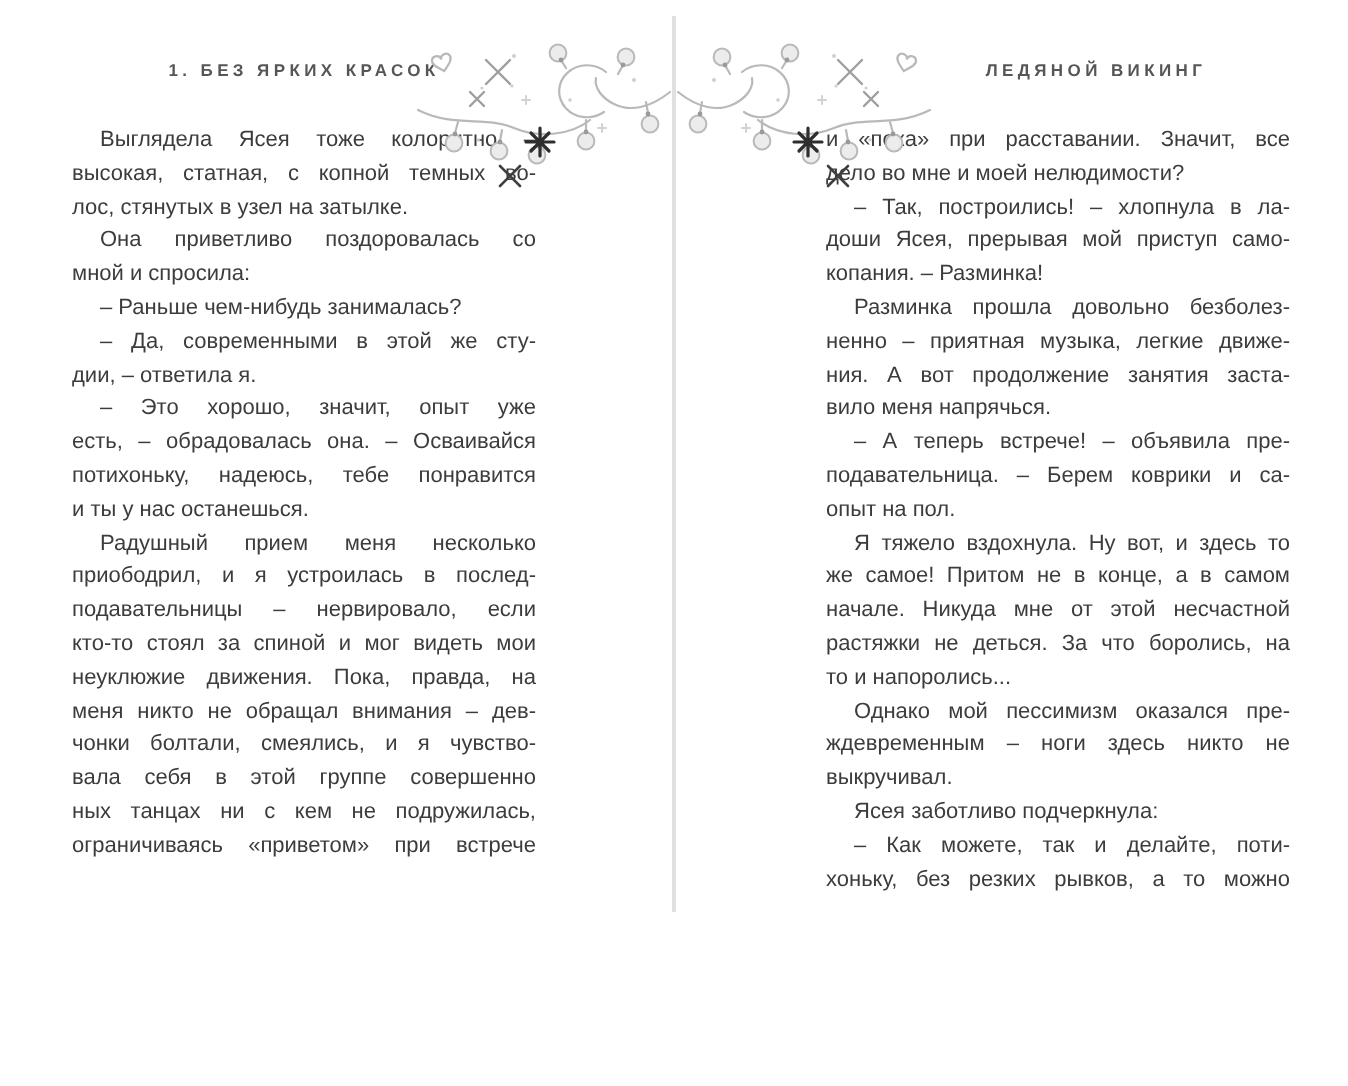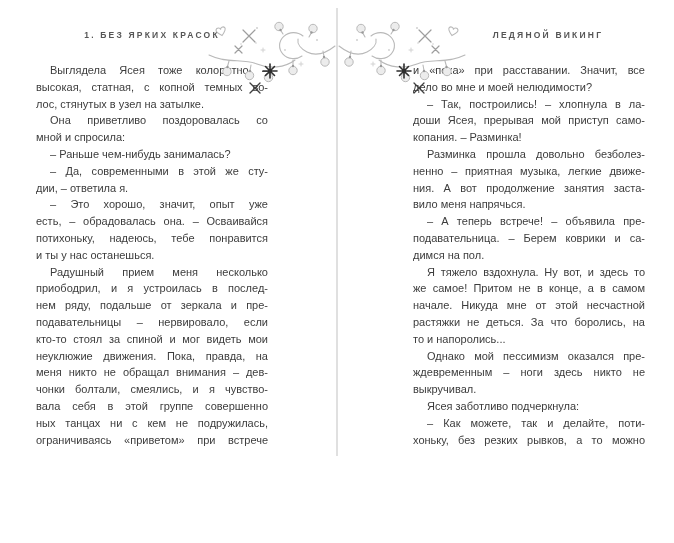--- a/index.html
+++ b/index.html
@@ -65,21 +65,20 @@
       <div class="line">мной и спросила:</div>
       <div class="line ind">– Раньше чем-нибудь занималась?</div>
       <div class="line ind just">– Да, современными в этой же сту-</div>
       <div class="line">дии, – ответила я.</div>
       <div class="line ind just">– Это хорошо, значит, опыт уже</div>
       <div class="line just">есть, – обрадовалась она. – Осваивайся</div>
       <div class="line just">потихоньку, надеюсь, тебе понравится</div>
       <div class="line">и ты у нас останешься.</div>
       <div class="line ind just">Радушный прием меня несколько</div>
       <div class="line just">приободрил, и я устроилась в послед-</div>
-      <div class="line just">нем ряду, подальше от зеркала и пре-</div>
       <div class="line just">подавательницы – нервировало, если</div>
       <div class="line just">кто-то стоял за спиной и мог видеть мои</div>
       <div class="line just">неуклюжие движения. Пока, правда, на</div>
       <div class="line just">меня никто не обращал внимания – дев-</div>
       <div class="line just">чонки болтали, смеялись, и я чувство-</div>
       <div class="line just">вала себя в этой группе совершенно</div>
       <div class="line just">ных танцах ни с кем не подружилась,</div>
       <div class="line just">ограничиваясь «приветом» при встрече</div>
     </div>
 
@@ -92,21 +91,21 @@
       <div class="line">дело во мне и моей нелюдимости?</div>
       <div class="line ind just">– Так, построились! – хлопнула в ла-</div>
       <div class="line just">доши Ясея, прерывая мой приступ само-</div>
       <div class="line">копания. – Разминка!</div>
       <div class="line ind just">Разминка прошла довольно безболез-</div>
       <div class="line just">ненно – приятная музыка, легкие движе-</div>
       <div class="line just">ния. А вот продолжение занятия заста-</div>
       <div class="line">вило меня напрячься.</div>
       <div class="line ind just">– А теперь встрече! – объявила пре-</div>
       <div class="line just">подавательница. – Берем коврики и са-</div>
-      <div class="line">димся на пол.</div>
+      <div class="line">опыт на пол.</div>
       <div class="line ind just">Я тяжело вздохнула. Ну вот, и здесь то</div>
       <div class="line just">же самое! Притом не в конце, а в самом</div>
       <div class="line just">начале. Никуда мне от этой несчастной</div>
       <div class="line just">растяжки не деться. За что боролись, на</div>
       <div class="line">то и напоролись...</div>
       <div class="line ind just">Однако мой пессимизм оказался пре-</div>
       <div class="line just">ждевременным – ноги здесь никто не</div>
       <div class="line">выкручивал.</div>
       <div class="line ind">Ясея заботливо подчеркнула:</div>
       <div class="line ind just">– Как можете, так и делайте, поти-</div>

